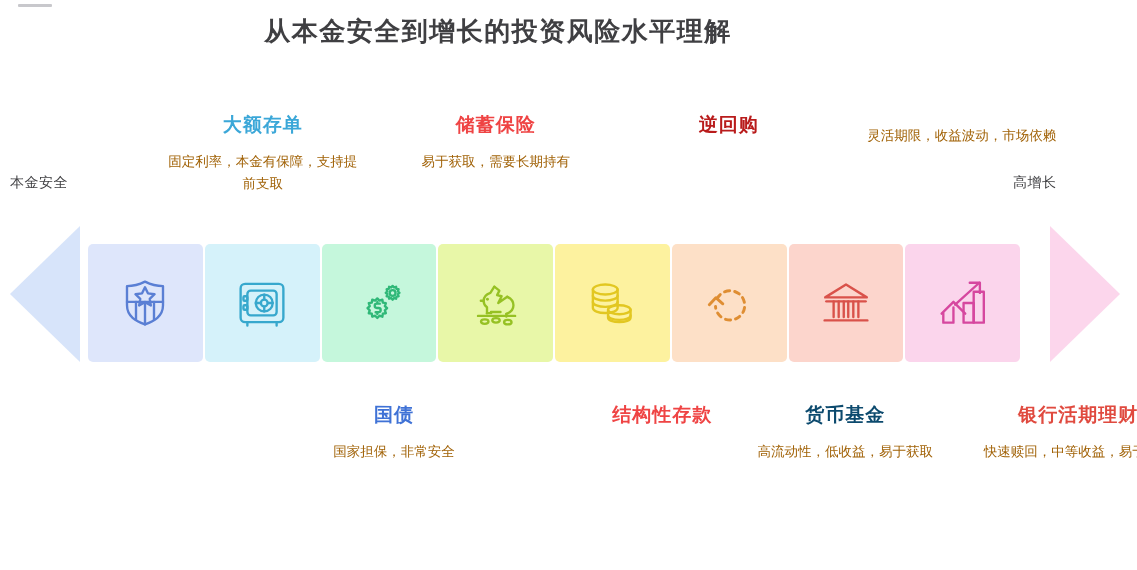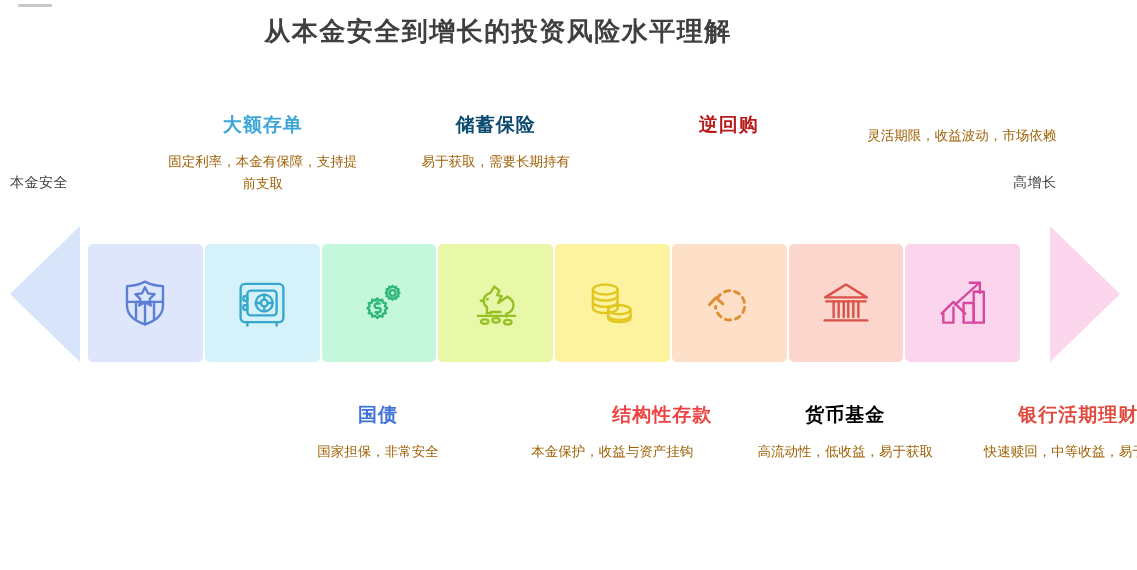--- a/index.html
+++ b/index.html
@@ -185,39 +185,38 @@
         </span>
       </div>
     </div>
 
   <div id="captions">
       <div class="cap top" style="left: 162.75px;">
         <div class="cap-title" style="color: rgb(59, 167, 216);">大额存单</div>
         <div class="cap-desc">固定利率，本金有保障，支持提前支取</div>
       </div>
       <div class="cap top" style="left: 395.75px;">
-        <div class="cap-title" style="color: #0c4a6e;">储蓄保险</div>
+        <div class="cap-title" style="color: #ef4444;">储蓄保险</div>
         <div class="cap-desc">易于获取，需要长期持有</div>
       </div>
       <div class="cap top" style="left: 628.75px;">
         <div class="cap-title" style="color: #b91c1c;">逆回购</div>
       </div>
       <div class="cap top" style="left: 861.75px;">
         <div class="cap-desc">灵活期限，收益波动，市场依赖</div>
       </div>
-      <div class="cap bottom" style="left: 278px;">
+      <div class="cap bottom" style="left: 294px;">
         <div class="cap-title" style="color: rgb(63, 114, 214);">国债</div>
         <div class="cap-desc">国家担保，非常安全</div>
       </div>
       <div class="cap bottom" style="left: 512.25px;">
         <div class="cap-title" style="color: #ef4444; text-align: right;">结构性存款</div>
-        <div class="cap-desc">本金保护，收益与资产挂钩</div>
       </div>
       <div class="cap bottom" style="left: 745.25px;">
-        <div class="cap-title" style="color: #000000;">货币基金</div>
+        <div class="cap-title" style="color: #0c4a6e;">货币基金</div>
         <div class="cap-desc">高流动性，低收益，易于获取</div>
       </div>
       <div class="cap bottom" style="left: 978.25px;">
         <div class="cap-title" style="color: rgb(224, 74, 63);">银行活期理财</div>
         <div class="cap-desc">快速赎回，中等收益，易于获取</div>
       </div>
     </div>
 </div>
 
 </body></html>

